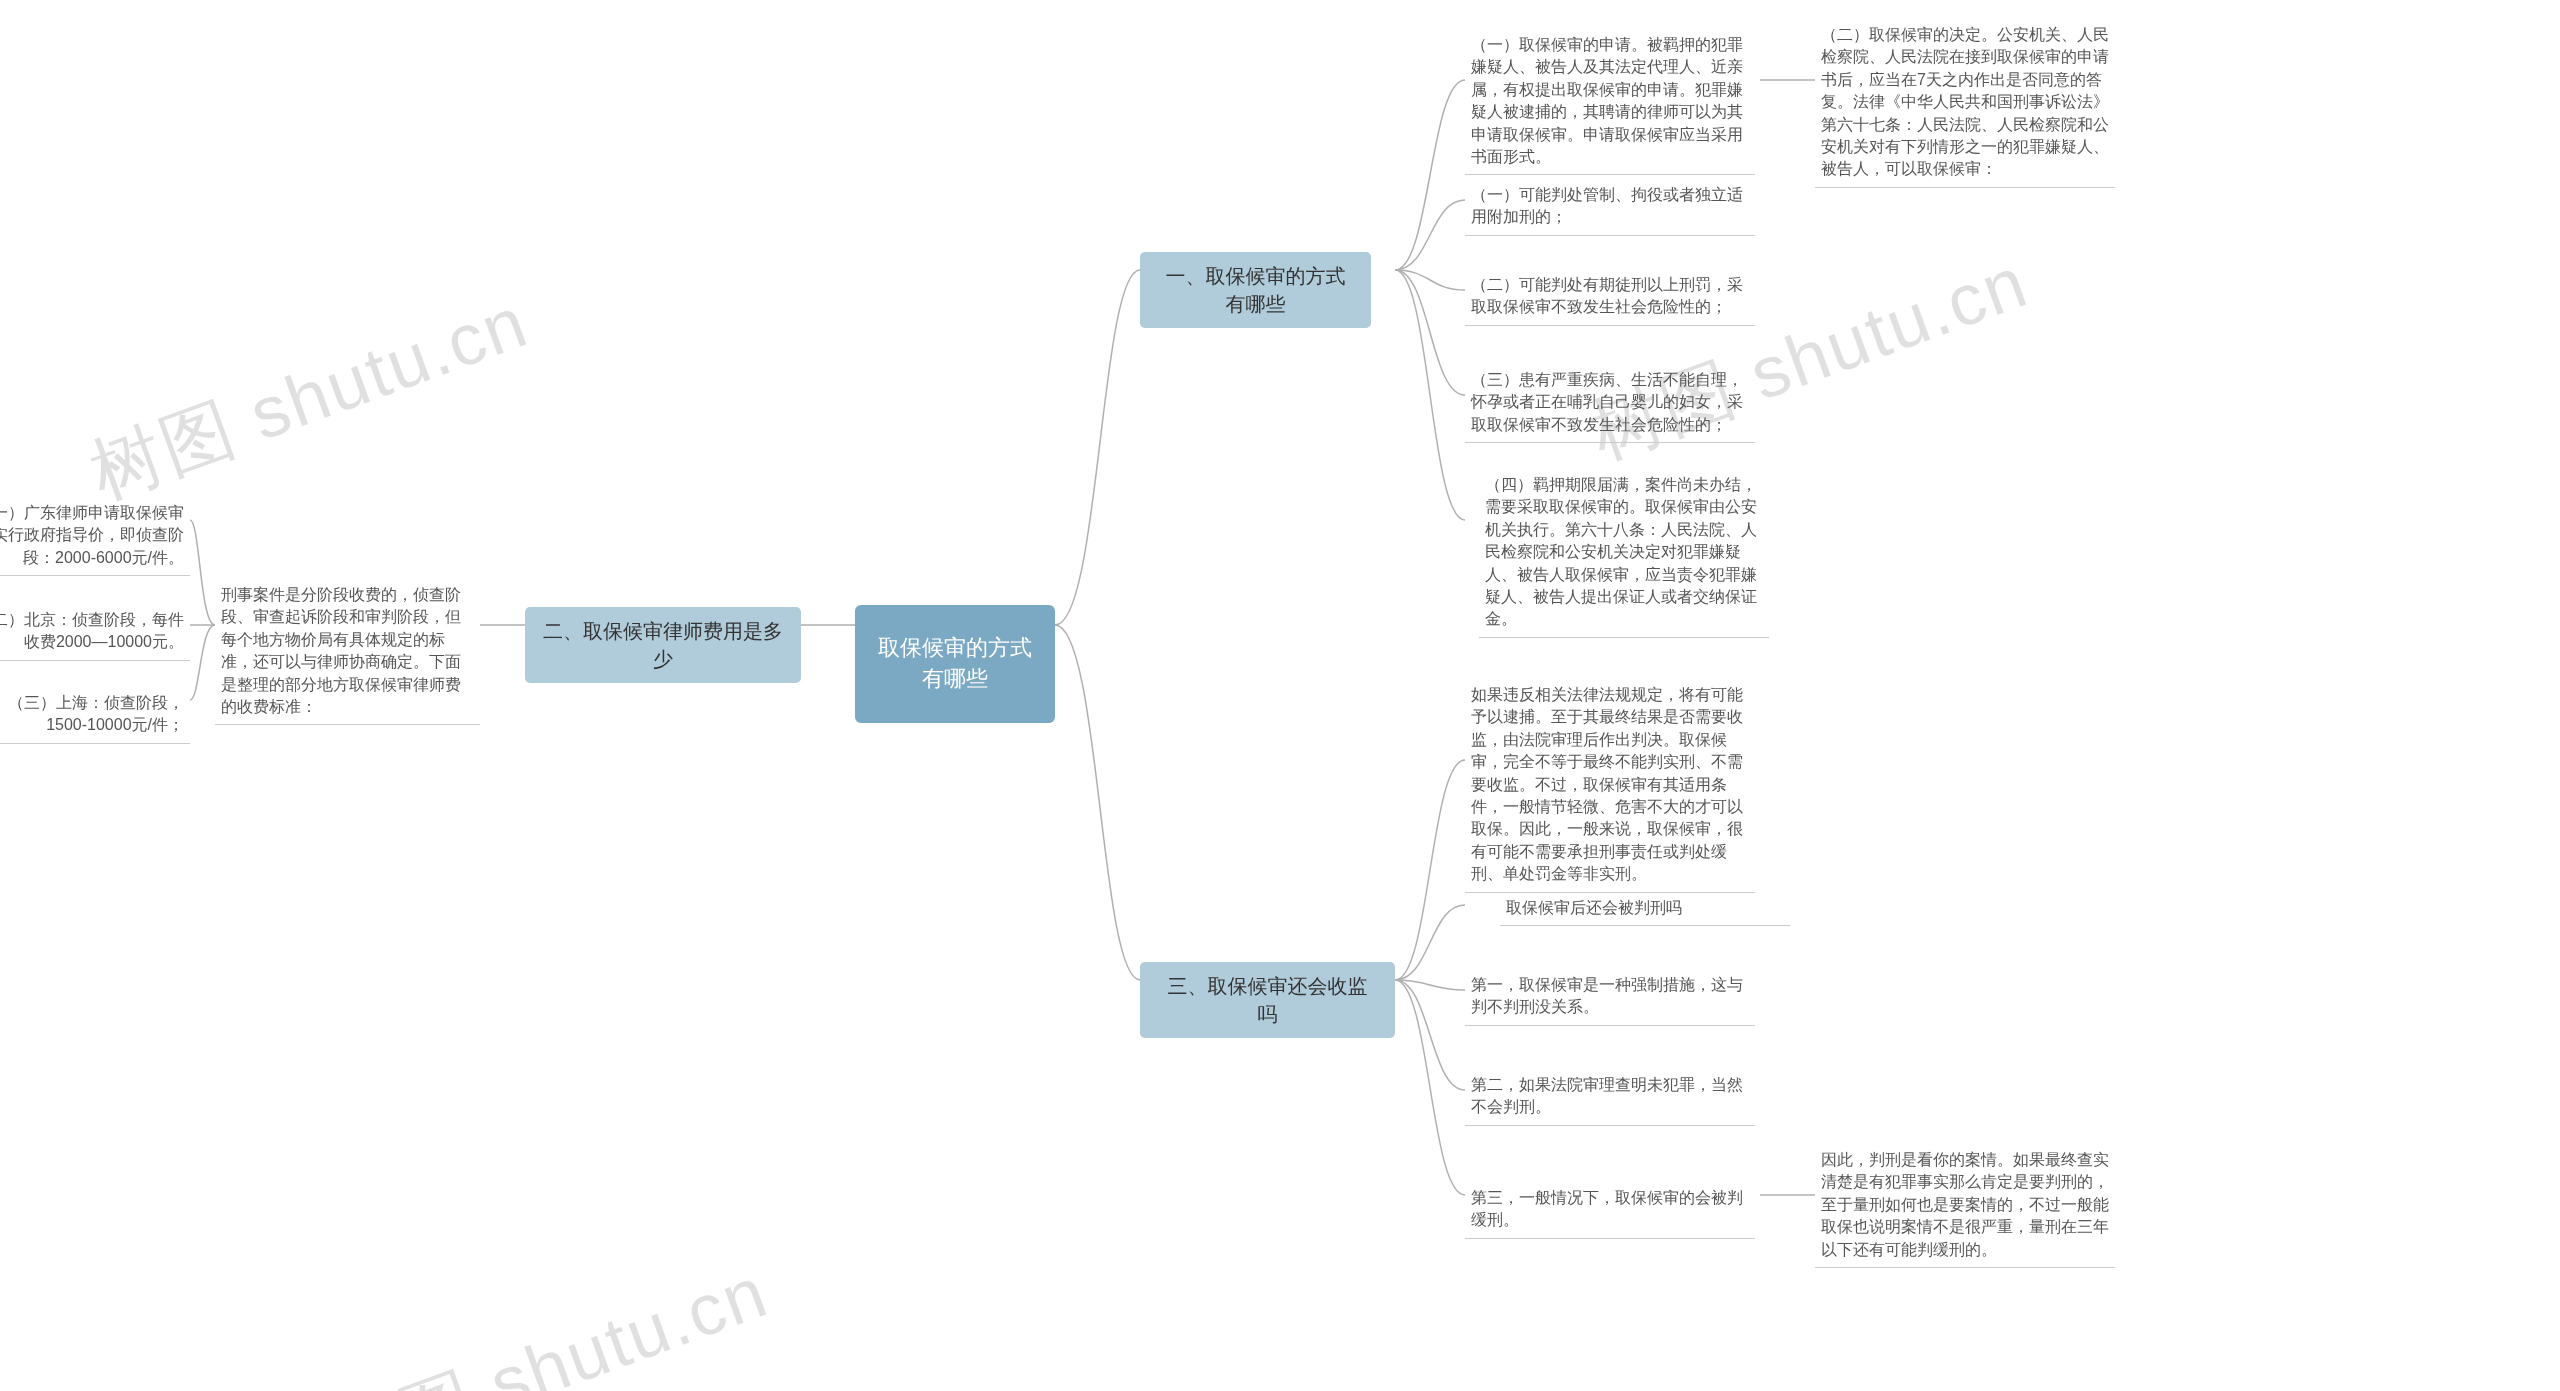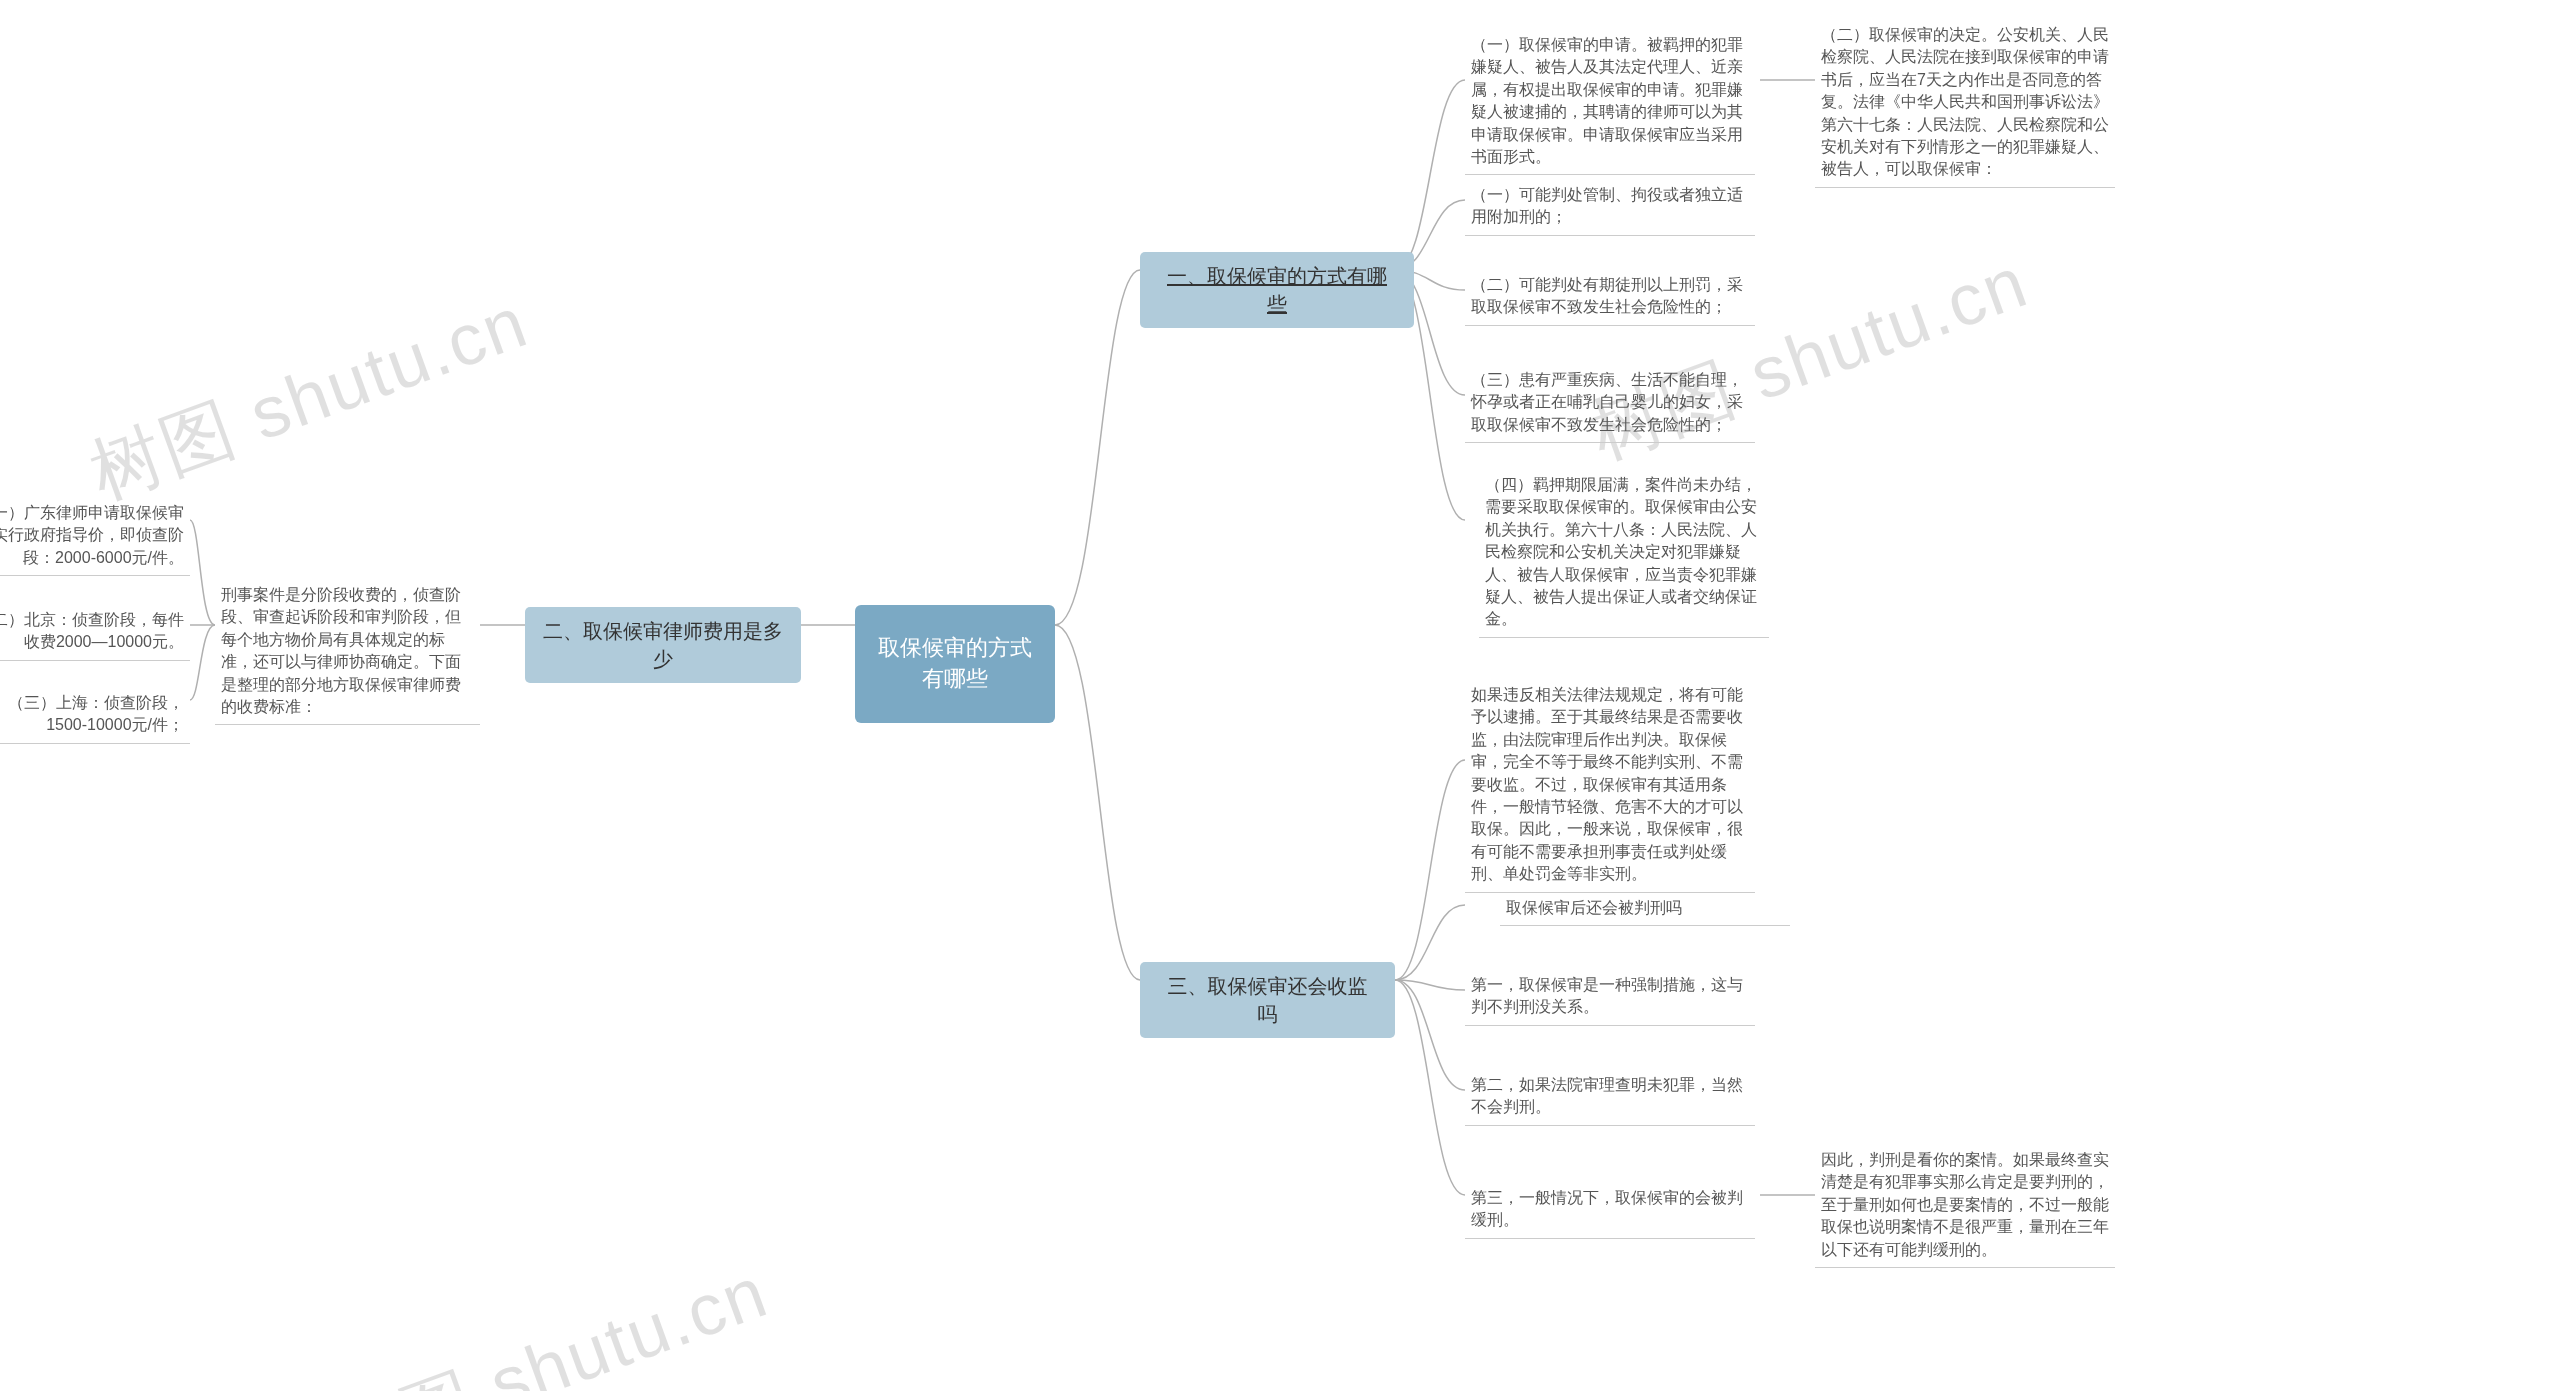--- a/index.html
+++ b/index.html
@@ -105,21 +105,21 @@
       <path d="M1395 980 C1430 980 1430 990 1465 990"></path>
       <path d="M1395 980 C1430 980 1430 1090 1465 1090"></path>
       <path d="M1395 980 C1430 980 1430 1195 1465 1195"></path>
 
       <path d="M1760 1195 C1790 1195 1790 1195 1815 1195"></path>
     </g>
   </svg>
 
   <div class="node root" style="left:855px; top:605px; width:200px; text-align:center;">取保候审的方式有哪些</div>
 
-  <div class="node branch" style="left:1140px; top:252px; width:274px; text-align:center;text-decoration:underline;">一、取保候审的方式有哪些</div>
+  <div class="node branch" style="left:1140px; top:252px; width:231px; text-align:center;">一、取保候审的方式有哪些</div>
 
   <div class="node leaf" style="left:1465px; top:30px; width:290px;">（一）取保候审的申请。被羁押的犯罪嫌疑人、被告人及其法定代理人、近亲属，有权提出取保候审的申请。犯罪嫌疑人被逮捕的，其聘请的律师可以为其申请取保候审。申请取保候审应当采用书面形式。</div>
   <div class="node leaf" style="left:1815px; top:20px; width:300px;">（二）取保候审的决定。公安机关、人民检察院、人民法院在接到取保候审的申请书后，应当在7天之内作出是否同意的答复。法律《中华人民共和国刑事诉讼法》第六十七条：人民法院、人民检察院和公安机关对有下列情形之一的犯罪嫌疑人、被告人，可以取保候审：</div>
 
   <div class="node leaf" style="left:1465px; top:180px; width:290px;">（一）可能判处管制、拘役或者独立适用附加刑的；</div>
   <div class="node leaf" style="left:1465px; top:270px; width:290px;">（二）可能判处有期徒刑以上刑罚，采取取保候审不致发生社会危险性的；</div>
   <div class="node leaf" style="left:1465px; top:365px; width:290px;">（三）患有严重疾病、生活不能自理，怀孕或者正在哺乳自己婴儿的妇女，采取取保候审不致发生社会危险性的；</div>
   <div class="node leaf" style="left:1479px; top:470px; width:290px;">（四）羁押期限届满，案件尚未办结，需要采取取保候审的。取保候审由公安机关执行。第六十八条：人民法院、人民检察院和公安机关决定对犯罪嫌疑人、被告人取保候审，应当责令犯罪嫌疑人、被告人提出保证人或者交纳保证金。</div>
 
   <div class="node branch" style="left:525px; top:607px; width:276px; text-align:center;">二、取保候审律师费用是多少</div>

